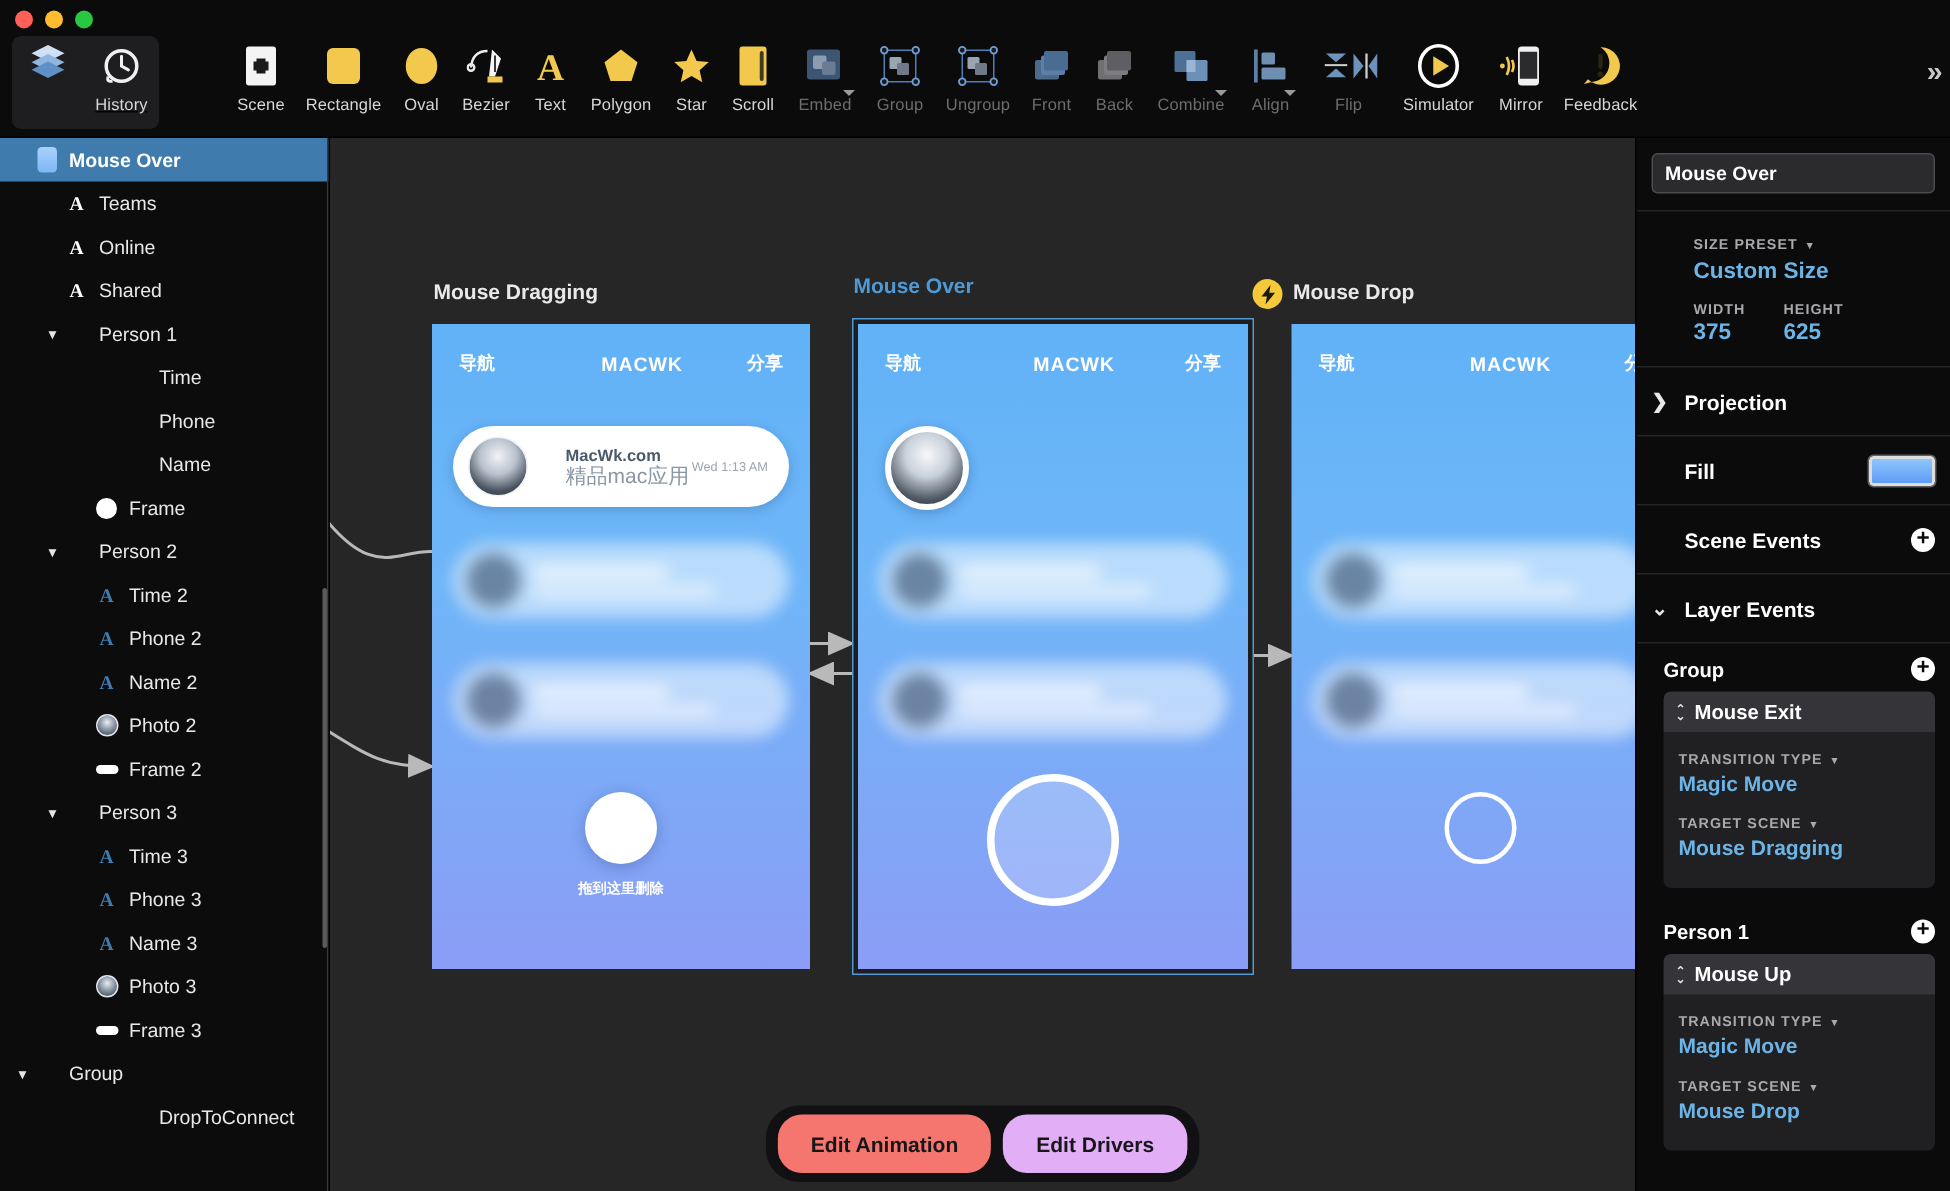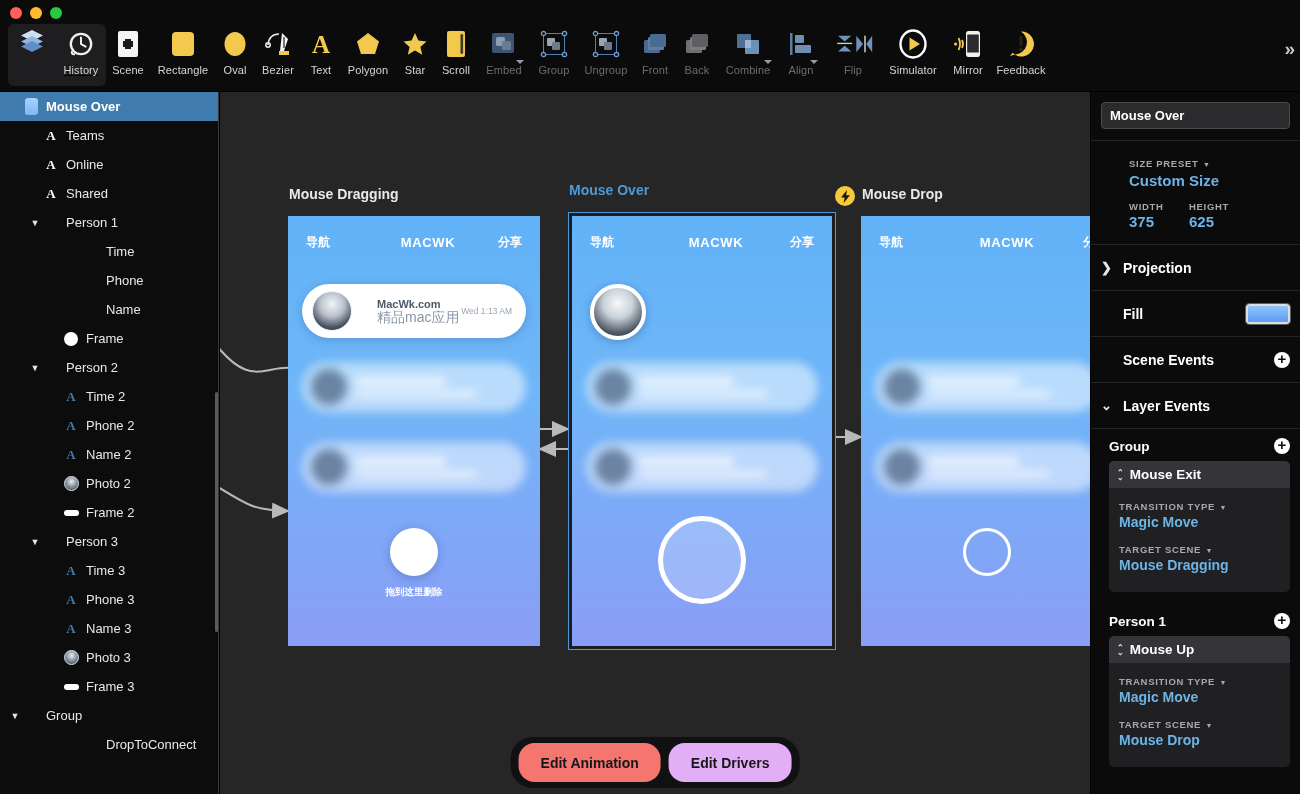--- a/index.html
+++ b/index.html
@@ -285,21 +285,21 @@
         <div class="tool seg-right" style="width: 50px;">
           <span class="ticon">
             <svg width="26" height="26" viewBox="0 0 26 26">
               <circle cx="13" cy="13" r="10.2" fill="none" stroke="#f0f0f0" stroke-width="2.3"></circle>
               <path d="M13 6.5 V13 L17.6 15.6" stroke="#f0f0f0" stroke-width="2" fill="none" stroke-linecap="round"></path>
               <path d="M4 20 Q3 24 7 23" stroke="#f0f0f0" stroke-width="2" fill="none"></path>
             </svg>
           </span>
           <span class="tlabel">History</span>
         </div>
-        <div class="tool" style="width: 44px;">
+        <div class="tool" style="width: 44px; margin-left: 46px;">
           <span class="ticon">
             <svg width="24" height="28" viewBox="0 0 24 28">
               <rect x="2" y="1" width="20" height="26" rx="2" fill="#f4f4f4"></rect>
               <rect x="9" y="9" width="6" height="10" fill="#1b1b1b"></rect>
               <rect x="7" y="11" width="10" height="6" fill="#1b1b1b"></rect>
             </svg>
           </span>
           <span class="tlabel">Scene</span>
         </div>
         <div class="tool" style="width: 66px;">

